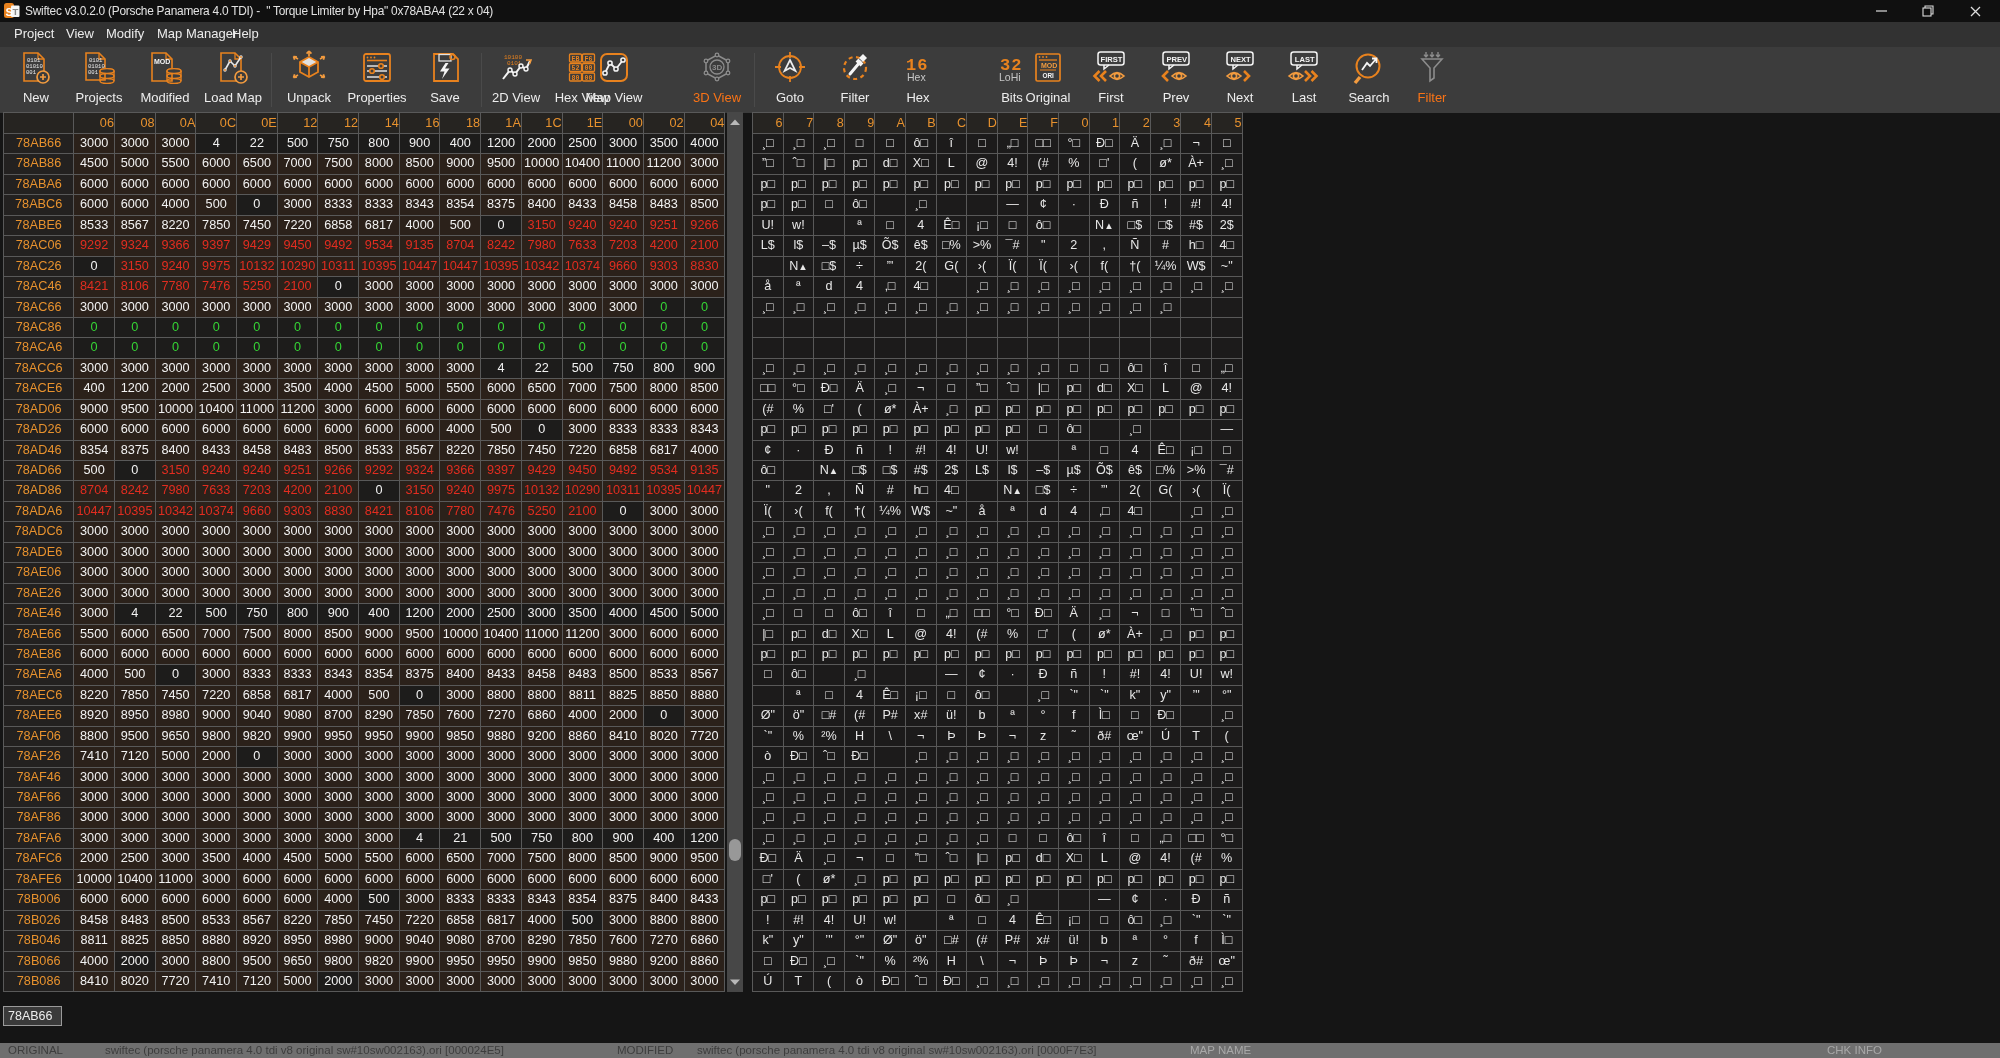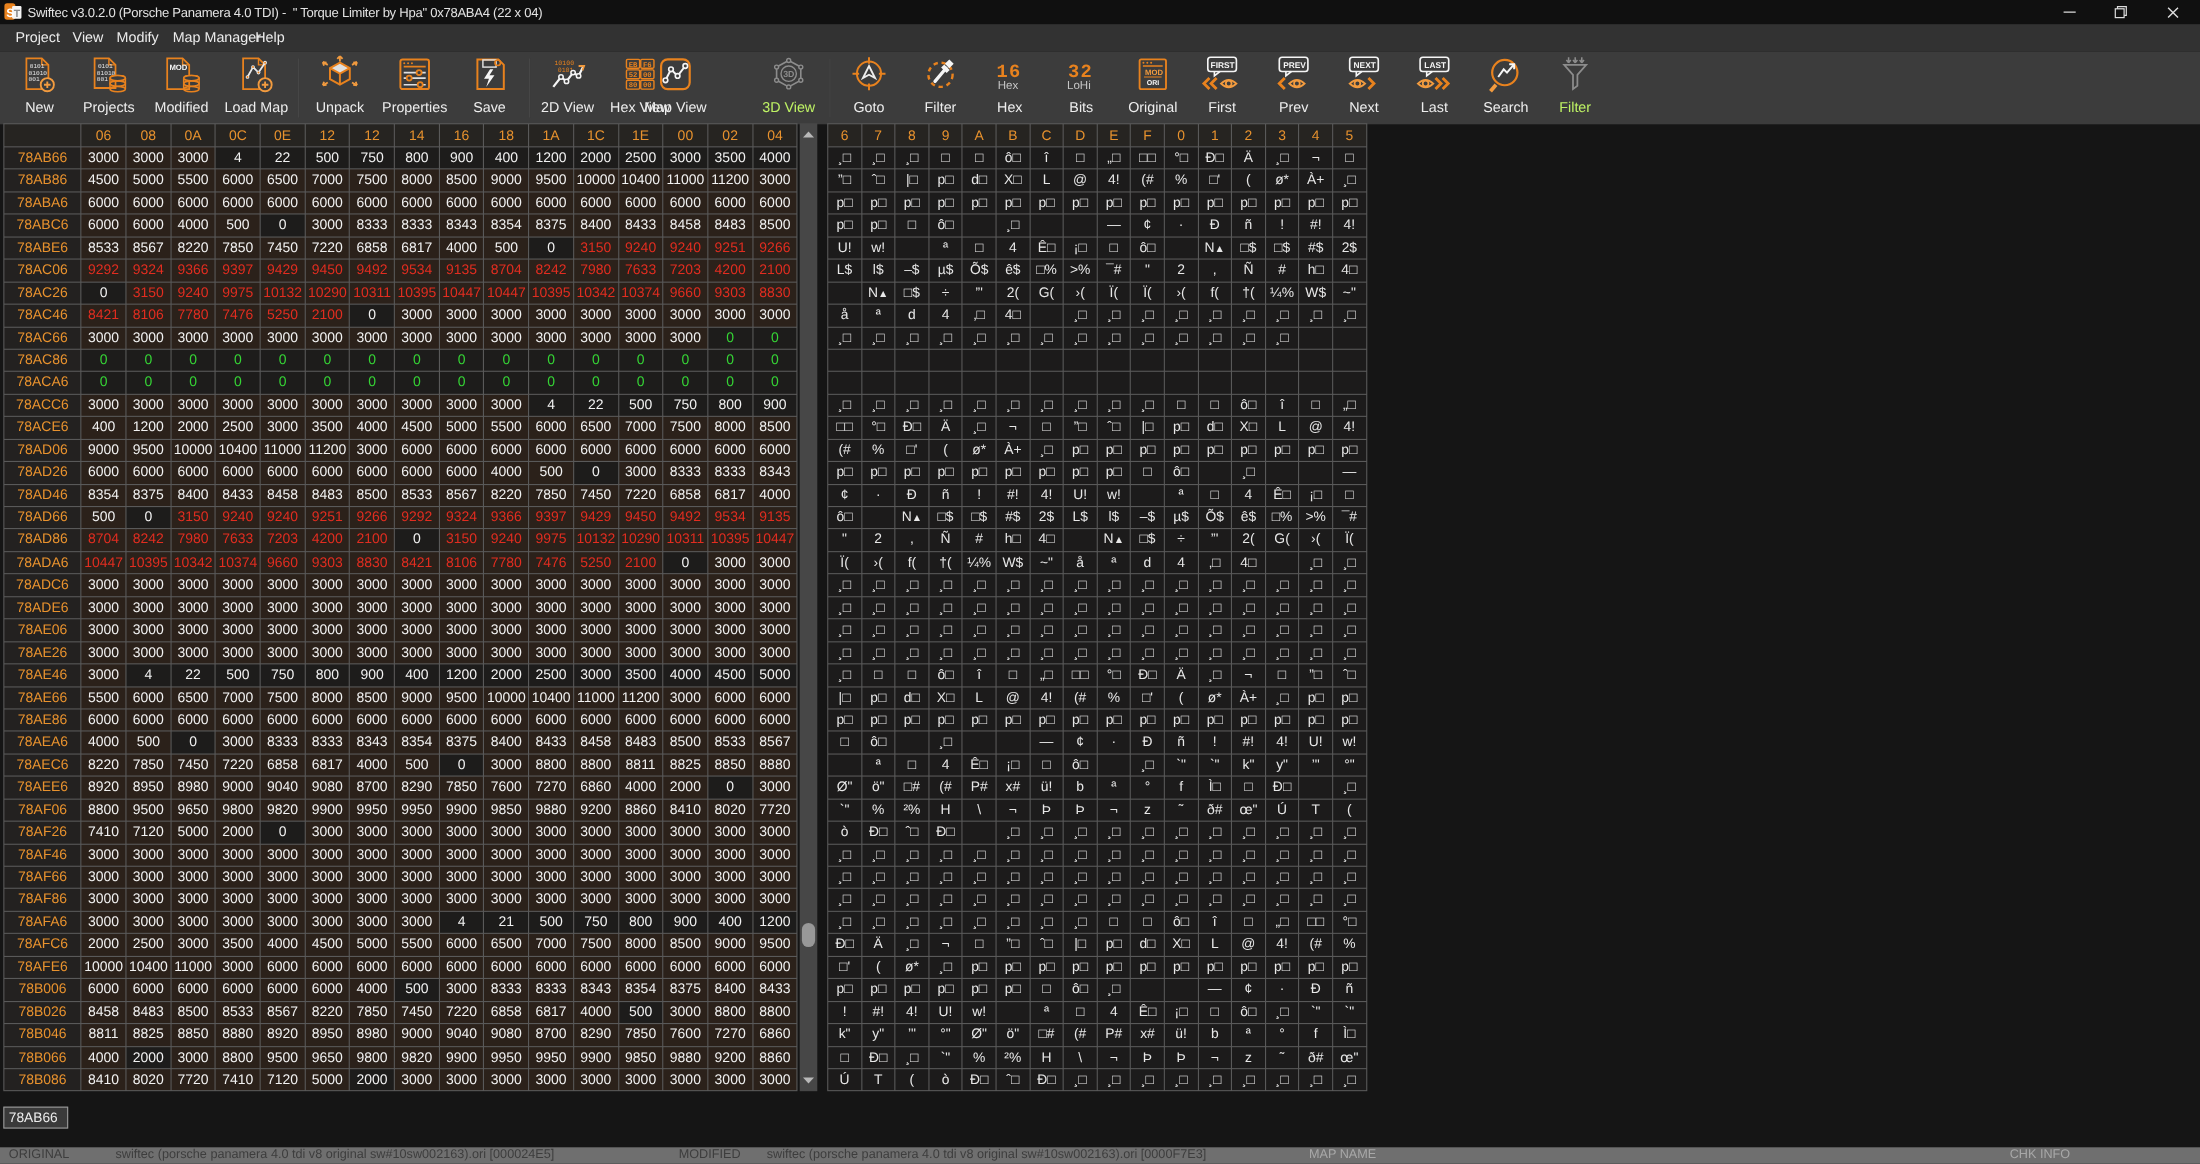--- a/index.html
+++ b/index.html
@@ -7,29 +7,29 @@
 #title{position:absolute;left:25px;top:3.5px;font-size:11.9px;letter-spacing:-0.25px}
 #logo{position:absolute;left:3px;top:2px;width:18px;height:18px}
 .wbtn{position:absolute;top:0;width:34px;height:22px;color:#dcdcdc;text-align:center}
 #menubar{position:absolute;left:0;top:22px;width:2000px;height:25px;background:#323232;color:#ececec;font-size:13px}
 .mi{position:absolute;top:4px}
 #toolbar{position:absolute;left:0;top:47px;width:2000px;height:66px;background:#3c3c3c}
 .sep{position:absolute;top:6px;height:54px;width:1px;background:#2a2a2a;border-right:1px solid #4a4a4a}
 .btn{position:absolute;top:2px;width:68px;text-align:center}
 .bic{height:42px}
 .blab{font-size:13px;color:#ededed;margin-top:-1px}
-.blab.dis{color:#bef264}
+.blab.dis{color:#f97316}
 #lefttable{position:absolute;left:3px;top:112px;display:grid;background:#595959;padding:1px;
 grid-template-columns:69.3px repeat(16,39.7px);grid-auto-rows:19.44px;gap:1px;
 grid-template-rows:20px;font-size:12.7px}
 #righttable{position:absolute;left:752px;top:112px;display:grid;background:#595959;padding:1px;
 grid-template-columns:repeat(16,29.6px);grid-auto-rows:19.44px;gap:1px;
 grid-template-rows:20px;font-size:12.6px}
 .hc{background:#262421;}
-.ht{color:#e8922e;text-align:center;line-height:20px}
+.ht{color:#e8922e;text-align:right;line-height:20px}
 .ac{background:#232120;color:#e8922e;text-align:center;line-height:19.44px}
 .c{background:#2b211a;color:#f2f2f2;text-align:center;line-height:19.44px}
 .c.k{background:#1d1c1b}
 .c.r{color:#e22d20}
 .c.g{color:#35d435}
 .c2{background:#1c1b1b;color:#e8e8e8;text-align:center;line-height:19.44px;white-space:nowrap;overflow:hidden}
 #vscroll{position:absolute;left:727px;top:112px;width:16px;height:880px;background:#474747}
 .arr{position:absolute;left:0;width:16px;height:16px}
 .arr svg{display:block;margin:auto}
 #thumb{position:absolute;left:2px;top:727px;width:12px;height:22px;background:#989898;border-radius:6px}
@@ -245,21 +245,21 @@
         </svg></div>
       <div class="blab">Filter</div>
     </div>
 <div class="btn" style="left:884px">
       <div class="bic"><svg width="38" height="40" viewBox="0 0 38 40">
           <text x="7" y="21" font-size="17" fill="#e8821e" font-family="Liberation Mono" font-weight="bold" letter-spacing="1">16</text>
           <text x="8" y="32" font-size="10.5" fill="#c6c6c6" font-family="Liberation Sans">Hex</text>
         </svg></div>
       <div class="blab">Hex</div>
     </div>
-<div class="btn" style="left:949px">
+<div class="btn" style="left:978px">
       <div class="bic"><svg width="38" height="40" viewBox="0 0 38 40">
           <text x="7" y="21" font-size="17" fill="#e8821e" font-family="Liberation Mono" font-weight="bold" letter-spacing="1">32</text>
           <text x="6" y="32" font-size="10.5" fill="#c6c6c6" font-family="Liberation Sans">LoHi</text>
         </svg></div>
       <div class="blab">Bits</div>
     </div>
 <div class="btn" style="left:1014px">
       <div class="bic"><svg width="38" height="40" viewBox="0 0 38 40">
           <rect x="7" y="5" width="24" height="27" rx="1.5" fill="none" stroke="#e8821e" stroke-width="1.7"></rect>
           <circle cx="10.5" cy="8" r="0.9" fill="#e8821e"></circle>

